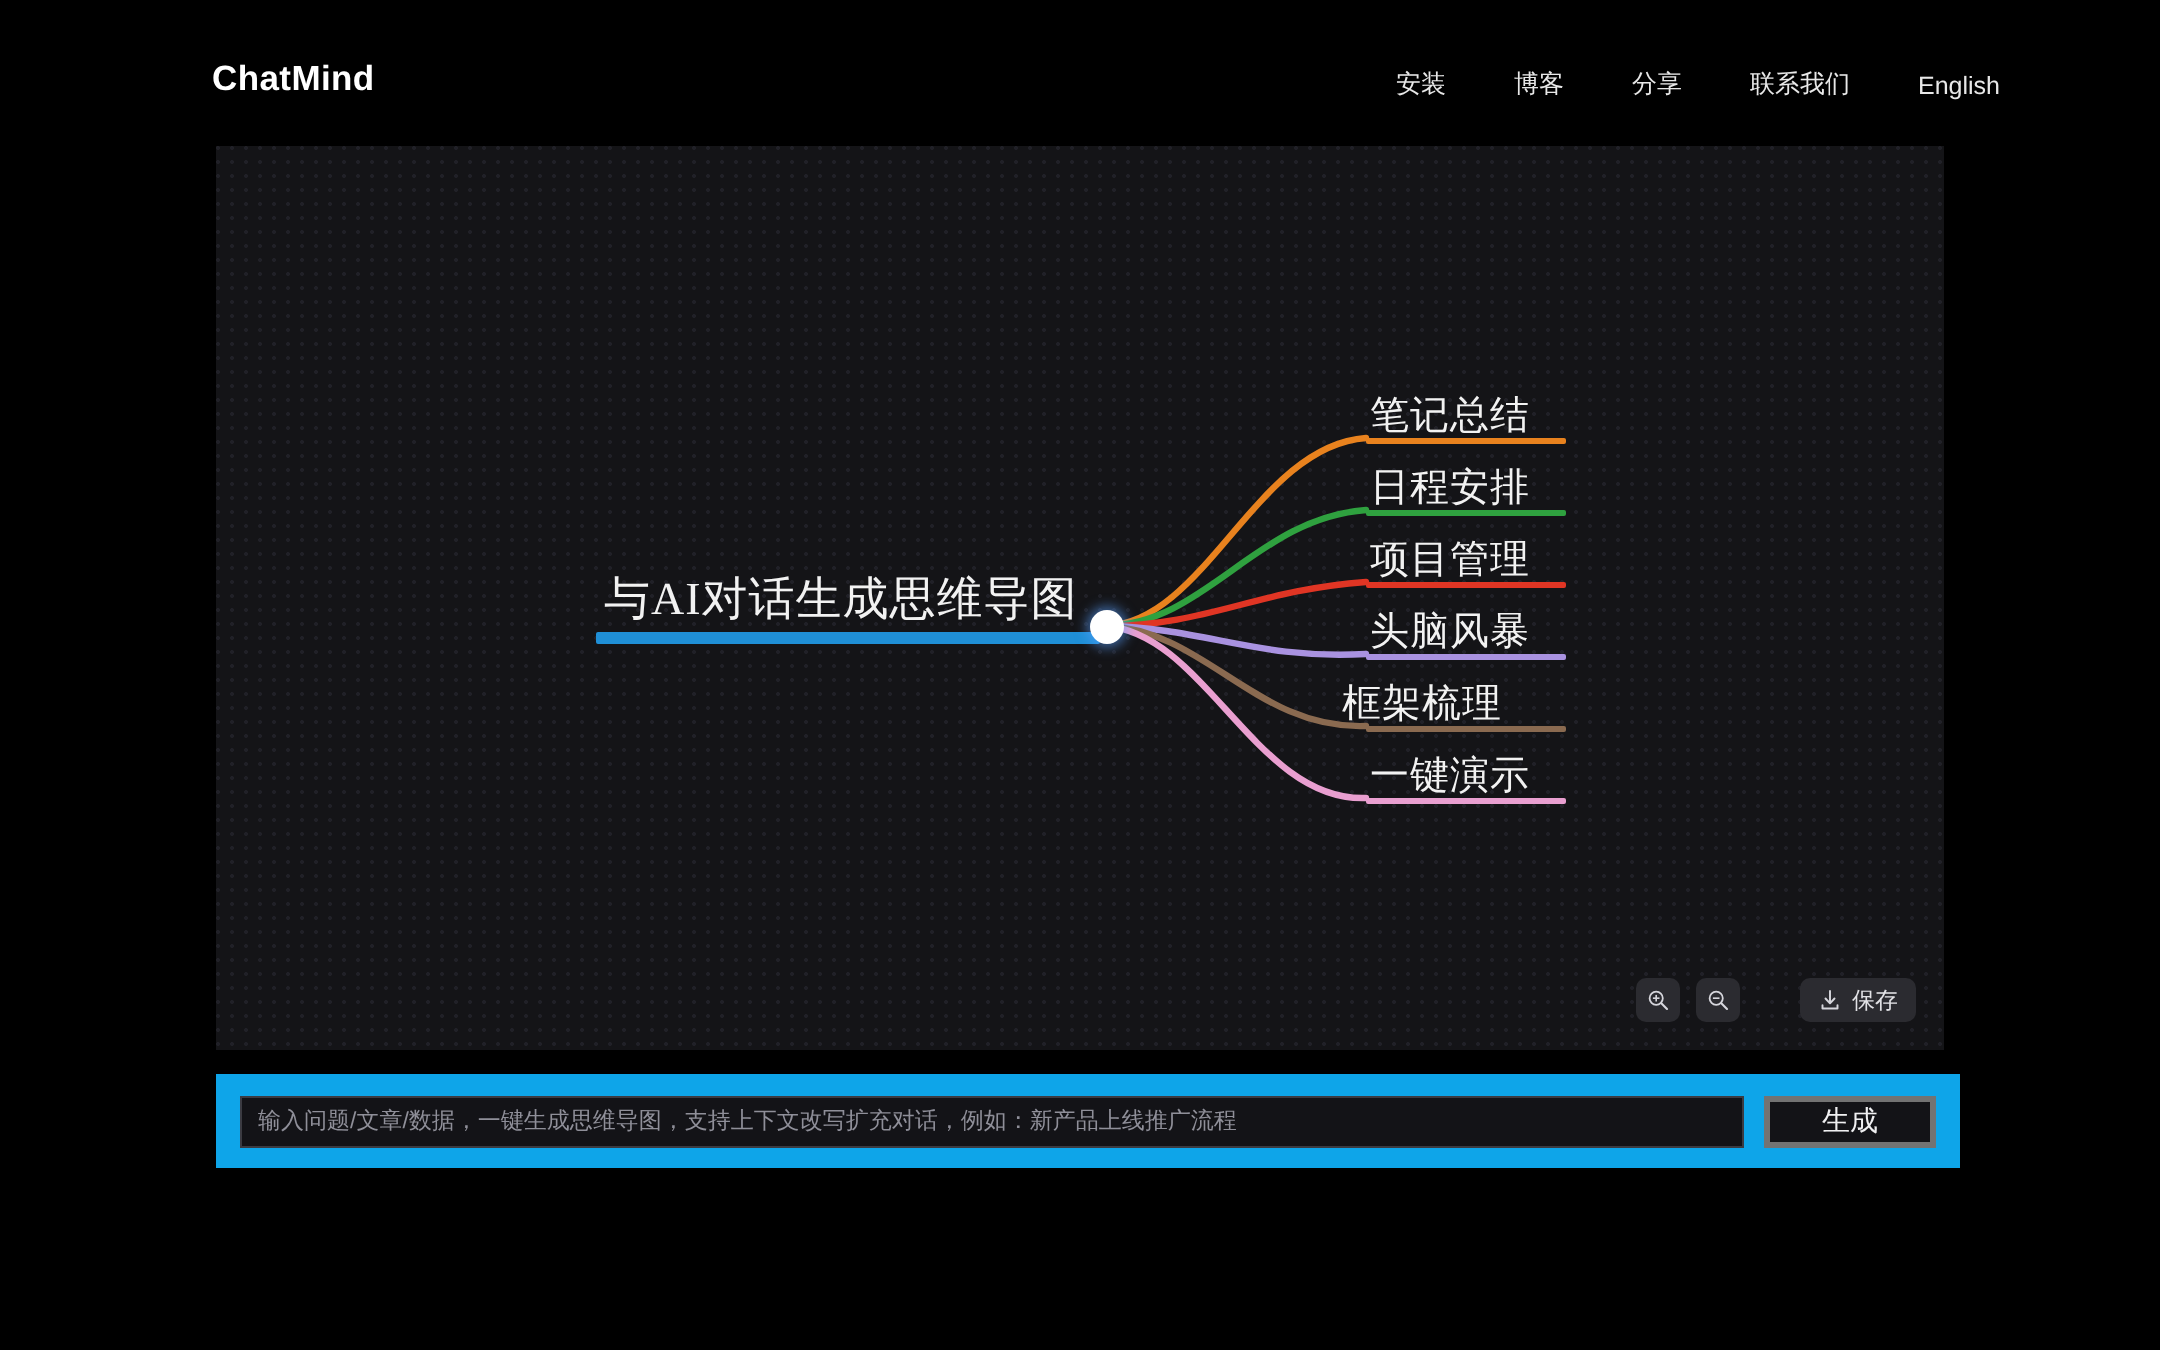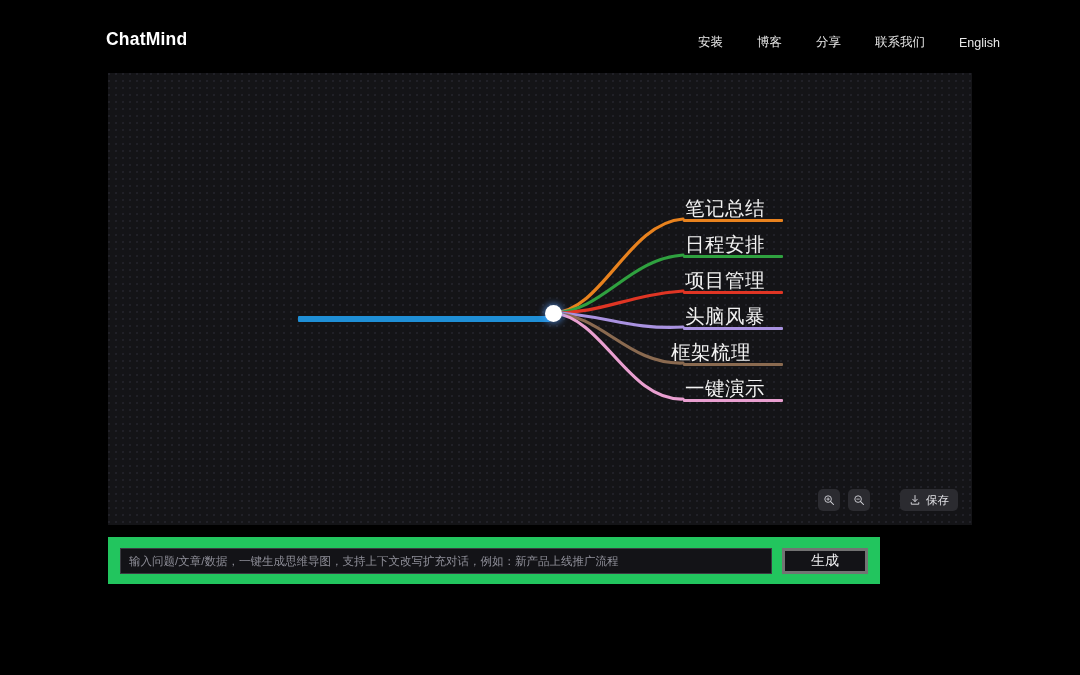--- a/index.html
+++ b/index.html
@@ -134,23 +134,23 @@
     color: #e2e2e6;
     font-size: 11.5px;
     white-space: nowrap;
   }
 
   
   .input-area {
     position: absolute;
     left: 108px;
     top: 537px;
-    width: 772px;
+    width: 872px;
     height: 47px;
-    background: #22c55e;
+    background: #0ea5e9;
     display: flex;
     align-items: center;
     padding: 0 12px;
   }
   .prompt-input {
     flex: 1;
     height: 26px;
     background: #131317;
     border: 1px solid #3b3b42;
     color: #d8d8dd;
@@ -215,20 +215,21 @@
     <svg class="mindmap-svg" viewBox="0 0 864 452">
 
       <path d="M 445 240 C 495 238 520 150 575 146" fill="none" stroke="#e8821e" stroke-width="3.2" stroke-linecap="round"></path>
       <path d="M 445 240 C 495 239 520 186 575 182" fill="none" stroke="#2fa13f" stroke-width="3.2" stroke-linecap="round"></path>
       <path d="M 445 240 C 495 240 520 222 575 218" fill="none" stroke="#e03524" stroke-width="3.2" stroke-linecap="round"></path>
       <path d="M 445 240 C 495 241 520 257 575 254" fill="none" stroke="#a992e0" stroke-width="3.2" stroke-linecap="round"></path>
       <path d="M 445 240 C 495 242 520 292 575 290" fill="none" stroke="#8a6a50" stroke-width="3.2" stroke-linecap="round"></path>
       <path d="M 445 240 C 495 244 520 328 575 326" fill="none" stroke="#e99fd0" stroke-width="3.2" stroke-linecap="round"></path>
     </svg>
 
+    <div class="node-label root-label" style="left:194px; top:215px;">与AI对话生成思维导图</div>
     <div class="underbar" style="left:190px; top:243px; width:252px; height:6px; background:#1f8fd6;"></div>
     <div class="root-dot" style="left:437px; top:232px;"></div>
 
     <div class="node-label branch-label" style="left:577px; top:126px;">笔记总结</div>
     <div class="underbar" style="left:575px; top:146px; width:100px; height:3.2px; background:#e8821e;"></div>
 
     <div class="node-label branch-label" style="left:577px; top:162px;">日程安排</div>
     <div class="underbar" style="left:575px; top:182px; width:100px; height:3.2px; background:#2fa13f;"></div>
 
     <div class="node-label branch-label" style="left:577px; top:198px;">项目管理</div>

